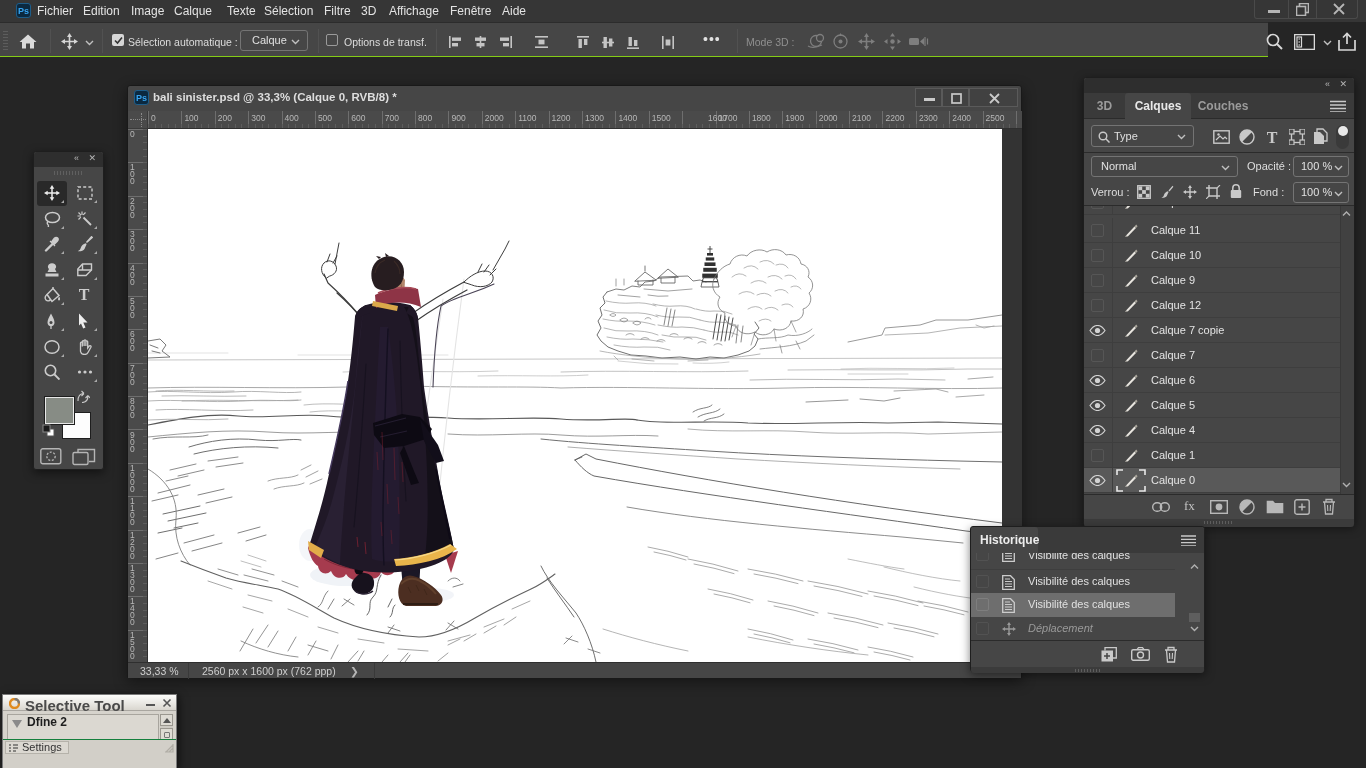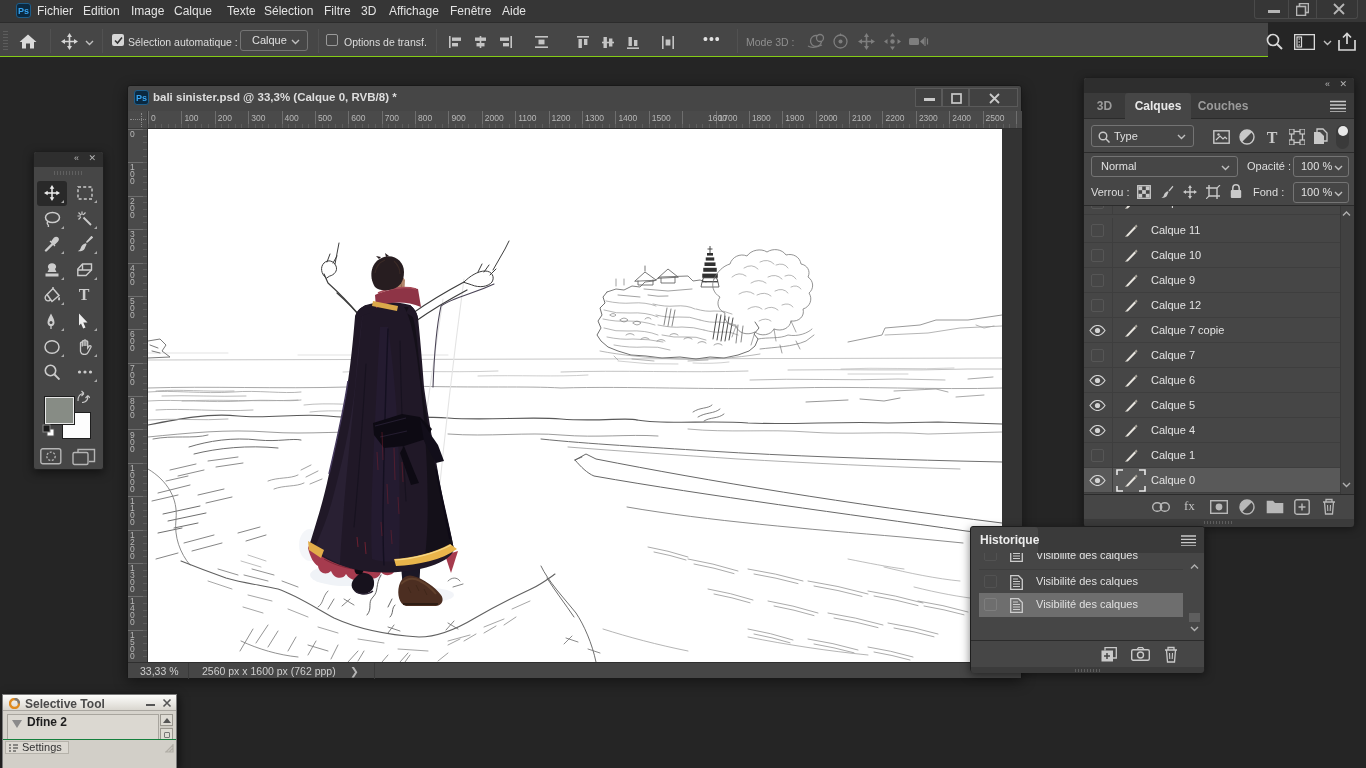--- a/index.html
+++ b/index.html
@@ -824,21 +824,21 @@
       </div>
 </div>
 <div id="hist" class="fpanel">
 <div class="abs" style="left:0;top:0;width:233px;height:26px;background:#3a3a3a;border-radius:3px 3px 0 0"></div>
 <div class="abs" style="left:0;top:0;width:67px;height:26px;background:#464646;border-radius:3px 3px 0 0">
         <span style="position:absolute;left:9px;top:6px;font-size:12px;font-weight:bold;color:#ececec">Historique</span>
       </div>
 <svg class="abs" style="right:8px;top:8px" width="15" height="11">
         <path d="M0,1 H15 M0,4.3 H15 M0,7.6 H15 M0,11 H15" stroke="#c9c9c9" stroke-width="1.3"></path>
       </svg>
-<div class="abs" style="left:8px;top:26px;width:204px;height:87px;overflow:hidden">
+<div class="abs" style="left:0;top:26px;width:204px;height:87px;overflow:hidden">
 <div class="hrow" style="top:-10px">
           <div class="cb"></div>
           <div class="abs" style="left:31px;top:4px"><svg width="13" height="15">
               <path d="M0.7,14.3 L0.7,0.7 L8.5,0.7 L12.3,4.5 L12.3,14.3 Z" fill="none" stroke="#cccccc" stroke-width="1.3"></path>
               <path d="M3,4 L8,4 M3,6.5 L10,6.5 M3,9 L10,9 M3,11.5 L10,11.5" stroke="#cccccc" stroke-width="1.1"></path>
             </svg></div>
           <span class="tx" style="top:6px">Visibilité des calques</span>
         </div>
 <div class="hrow" style="top:16px;border-top:1px solid #3e3e3e">
           <div class="cb"></div>
@@ -849,20 +849,27 @@
           <span class="tx">Visibilité des calques</span>
         </div>
 <div class="hrow" style="top:40px;background:#6e6e6e">
           <div class="cb" style="border-color:#7e7e7e"></div>
           <div class="abs" style="left:31px;top:5px"><svg width="13" height="15">
               <path d="M0.7,14.3 L0.7,0.7 L8.5,0.7 L12.3,4.5 L12.3,14.3 Z" fill="none" stroke="#cccccc" stroke-width="1.3"></path>
               <path d="M3,4 L8,4 M3,6.5 L10,6.5 M3,9 L10,9 M3,11.5 L10,11.5" stroke="#cccccc" stroke-width="1.1"></path>
             </svg></div>
           <span class="tx">Visibilité des calques</span>
         </div>
+<div class="hrow" style="top:64px">
+          <div class="cb"></div>
+          <div class="abs" style="left:31px;top:5px"><svg width="14" height="14">
+              <path d="M7,0 L9,3 L7.7,3 L7.7,6.3 L11,6.3 L11,5 L14,7 L11,9 L11,7.7 L7.7,7.7 L7.7,11 L9,11 L7,14 L5,11 L6.3,11 L6.3,7.7 L3,7.7 L3,9 L0,7 L3,5 L3,6.3 L6.3,6.3 L6.3,3 L5,3 Z" fill="#9a9a9a"></path>
+            </svg></div>
+          <span class="tx" style="font-style:italic;color:#9a9a9a">Déplacement</span>
+        </div>
 </div>
 <svg class="abs" style="left:219px;top:37px" width="9" height="6">
         <path d="M1,4.5 L4.5,1 L8,4.5" stroke="#b0b0b0" stroke-width="1.4" fill="none"></path>
       </svg>
 <div class="abs" style="left:218px;top:86px;width:11px;height:9px;background:#5e5e5e"></div>
 <svg class="abs" style="left:219px;top:99px" width="9" height="6">
         <path d="M1,1 L4.5,4.5 L8,1" stroke="#b0b0b0" stroke-width="1.4" fill="none"></path>
       </svg>
 <div class="abs" style="left:0;top:113px;width:233px;height:27px;border-top:1px solid #2b2b2b">
         <svg class="abs" style="left:128px;top:6px" width="18" height="15">
@@ -883,21 +890,21 @@
 <div class="abs" style="left:0;top:140px;width:233px;height:6px;background:#3b3b3b;border-radius:0 0 3px 3px">
         <div style="position:absolute;left:104px;top:1.5px;width:26px;height:3px;background:repeating-linear-gradient(90deg,#5e5e5e 0 1px,transparent 1px 3px)"></div>
       </div>
 </div>
 <div id="plugwin">
 <div id="plugtitle">
         <svg style="position:absolute;left:6px;top:3px" width="11" height="11">
           <circle cx="5.5" cy="5.5" r="4.5" fill="none" stroke="#e08a1e" stroke-width="2.4"></circle>
           <path d="M5.5,1 A4.5,4.5 0 0 1 10,5.5" fill="none" stroke="#7a7a7a" stroke-width="2.4"></path>
         </svg>
-        <span style="position:absolute;left:22px;top:2px;font-size:12px;font-weight:bold;color:#4a4a4a">Selective Tool</span>
+        <span style="position:absolute;left:22px;top:2px;font-size:15px;font-weight:bold;color:#4a4a4a">Selective Tool</span>
         <div style="position:absolute;left:143px;top:9px;width:9px;height:2px;background:#555"></div>
         <svg style="position:absolute;left:159px;top:3px" width="10" height="10">
           <path d="M1.5,1.5 L8.5,8.5 M8.5,1.5 L1.5,8.5" stroke="#555" stroke-width="1.6"></path>
         </svg>
       </div>
 <div class="abs" style="left:4px;top:19px;width:152px;height:51px;border:1px solid #a8a59e;background:#dbd8d1"></div>
 <svg class="abs" style="left:9px;top:25px" width="10" height="8">
         <path d="M0,0 L10,0 L5,8 Z" fill="#8a8a8a"></path>
       </svg>
 <span class="abs" style="left:24px;top:20px;font-size:12px;font-weight:bold;color:#1e1e1e">Dfine 2</span>

